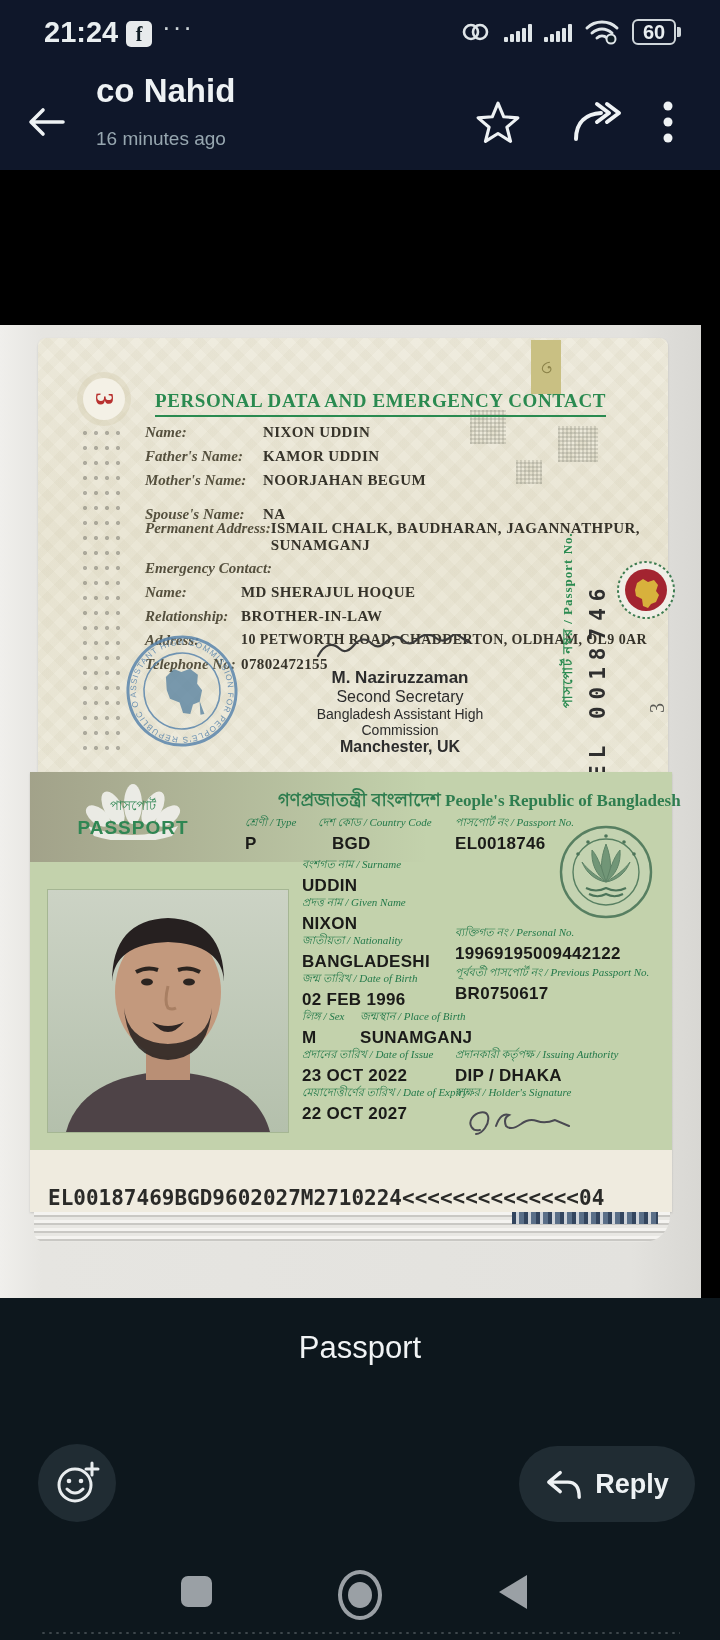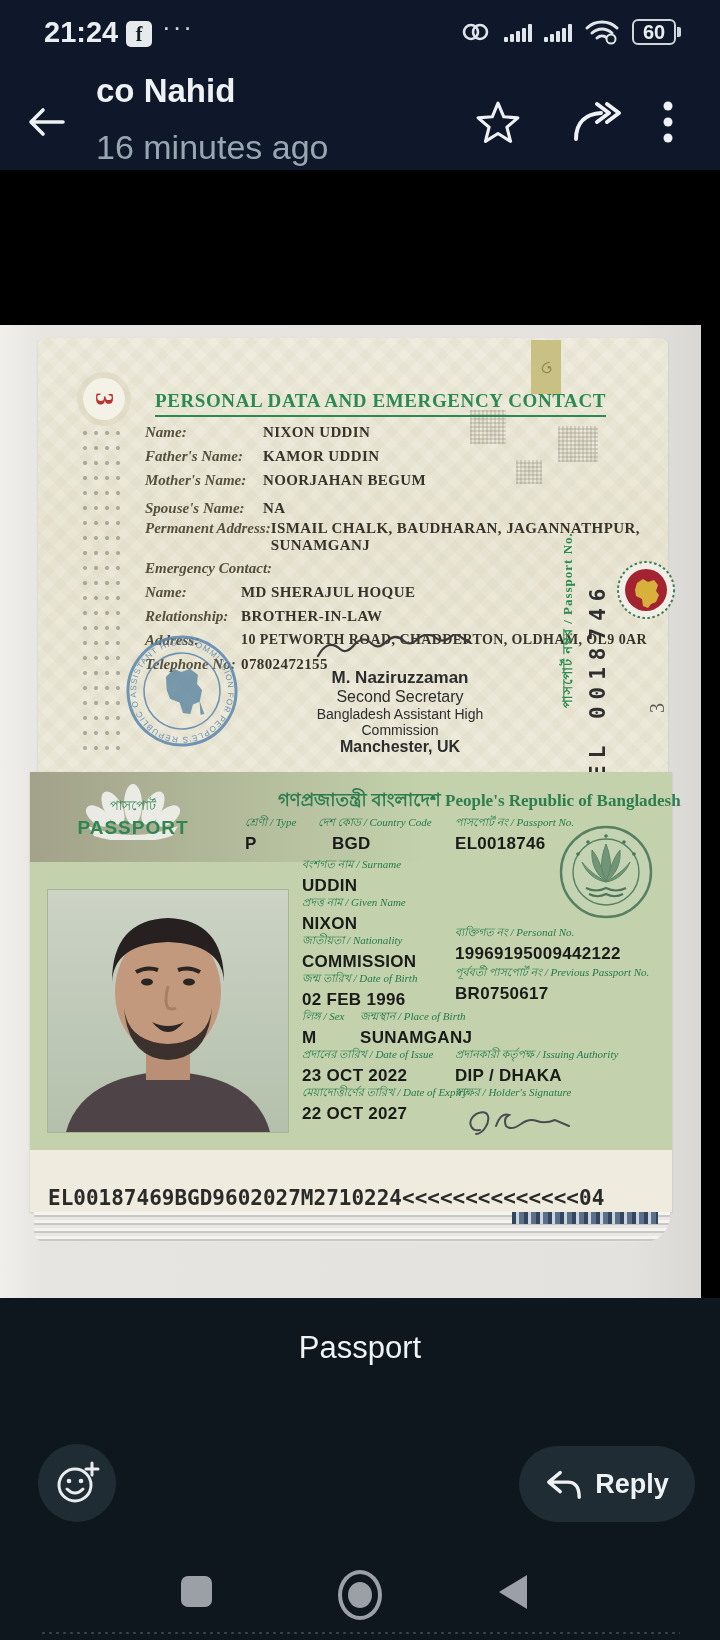--- a/index.html
+++ b/index.html
@@ -13,21 +13,21 @@
          color:#101d25;font-weight:bold;font-size:20px;text-align:center;line-height:27px;font-family:"Liberation Serif",serif;}
   .sb-dots{position:absolute;left:162px;top:12px;color:#cdd5d9;font-size:26px;letter-spacing:2px;}
   .sb-right{position:absolute;right:44px;top:18px;display:flex;align-items:center;gap:12px;}
   .sig{display:flex;align-items:flex-end;gap:2px;height:20px;}
   .sig i{display:block;width:4px;background:#dfe5e8;border-radius:1px;}
   .battery{position:relative;width:40px;height:22px;border:2.5px solid #cfd6da;border-radius:6px;
            color:#e9eef0;font-size:20px;font-weight:600;text-align:center;line-height:22px;}
   .battery:after{content:"";position:absolute;right:-7px;top:6px;width:4px;height:10px;background:#cfd6da;border-radius:0 2px 2px 0;}
   .appbar{position:absolute;left:0;top:64px;width:720px;height:106px;}
   .ab-title{position:absolute;left:96px;top:8px;font-size:33px;font-weight:600;color:#eef2f4;}
-  .ab-sub{position:absolute;left:96px;top:64px;font-size:34px;color:#97a7b0;}
+  .ab-sub{position:absolute;left:96px;top:64px;font-size:19px;color:#97a7b0;}
   .iconbtn{position:absolute;top:30px;width:56px;height:56px;display:flex;align-items:center;justify-content:center;}
   
   .media{position:absolute;left:0;top:170px;width:720px;height:1128px;background:#000;}
   .scan{position:absolute;left:0;top:155px;width:701px;height:973px;
         background:linear-gradient(90deg,#f0efec 0%,#e6e5e1 6%,#e3e2de 90%,#d8d7d3 100%);}
   .page{position:absolute;box-shadow:0 1px 2px rgba(0,0,0,.15);}
   .page1{left:38px;top:13px;width:630px;height:434px;border-radius:8px 8px 0 0;
          background:
            repeating-linear-gradient(45deg,rgba(170,160,120,.06) 0 9px,rgba(0,0,0,0) 9px 18px),
            repeating-linear-gradient(-45deg,rgba(170,160,120,.06) 0 9px,rgba(0,0,0,0) 9px 18px),
@@ -198,21 +198,21 @@
           <span class="evalue">NIXON UDDIN</span>
           </div>
         <div class="erow" style="left:107px;top:110px">
           <span class="elabel">Father's Name:</span>
           <span class="evalue">KAMOR UDDIN</span>
           </div>
         <div class="erow" style="left:107px;top:134px">
           <span class="elabel">Mother's Name:</span>
           <span class="evalue">NOORJAHAN BEGUM</span>
           </div>
-        <div class="erow" style="left:107px;top:162px">
+        <div class="erow" style="left:107px;top:168px">
           <span class="elabel">Spouse's Name:</span>
           <span class="evalue">NA</span>
           </div>
         <div class="erow" style="left:107px;top:182px">
           <span class="elabel">Permanent Address:</span>
           <span class="evalue">ISMAIL CHALK, BAUDHARAN, JAGANNATHPUR,
 SUNAMGANJ</span>
           </div>
 
         <div class="eheading" style="left:107px;top:222px">Emergency Contact:</div>
@@ -351,21 +351,21 @@
         <div class="f" style="left:272px;top:84px">
           <div class="flabel">বংশগত নাম / Surname</div>
           <div class="fvalue">UDDIN</div>
           </div>
         <div class="f" style="left:272px;top:122px">
           <div class="flabel">প্রদত্ত নাম / Given Name</div>
           <div class="fvalue">NIXON</div>
           </div>
         <div class="f" style="left:272px;top:160px">
           <div class="flabel">জাতীয়তা / Nationality</div>
-          <div class="fvalue">COMMISSION</div>
+          <div class="fvalue">BANGLADESHI</div>
           </div>
         <div class="f" style="left:425px;top:152px">
           <div class="flabel">ব্যক্তিগত নং / Personal No.</div>
           <div class="fvalue">19969195009442122</div>
           </div>
         <div class="f" style="left:272px;top:198px">
           <div class="flabel">জন্ম তারিখ / Date of Birth</div>
           <div class="fvalue">02 FEB 1996</div>
           </div>
         <div class="f" style="left:425px;top:192px">

